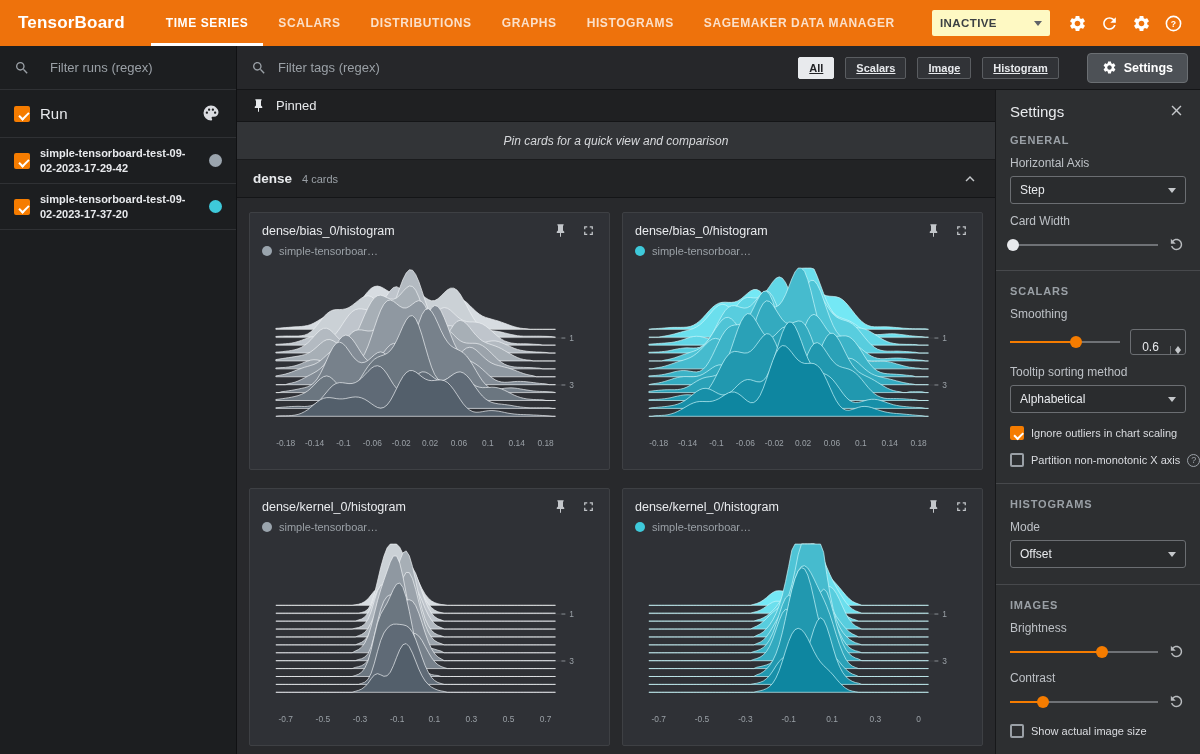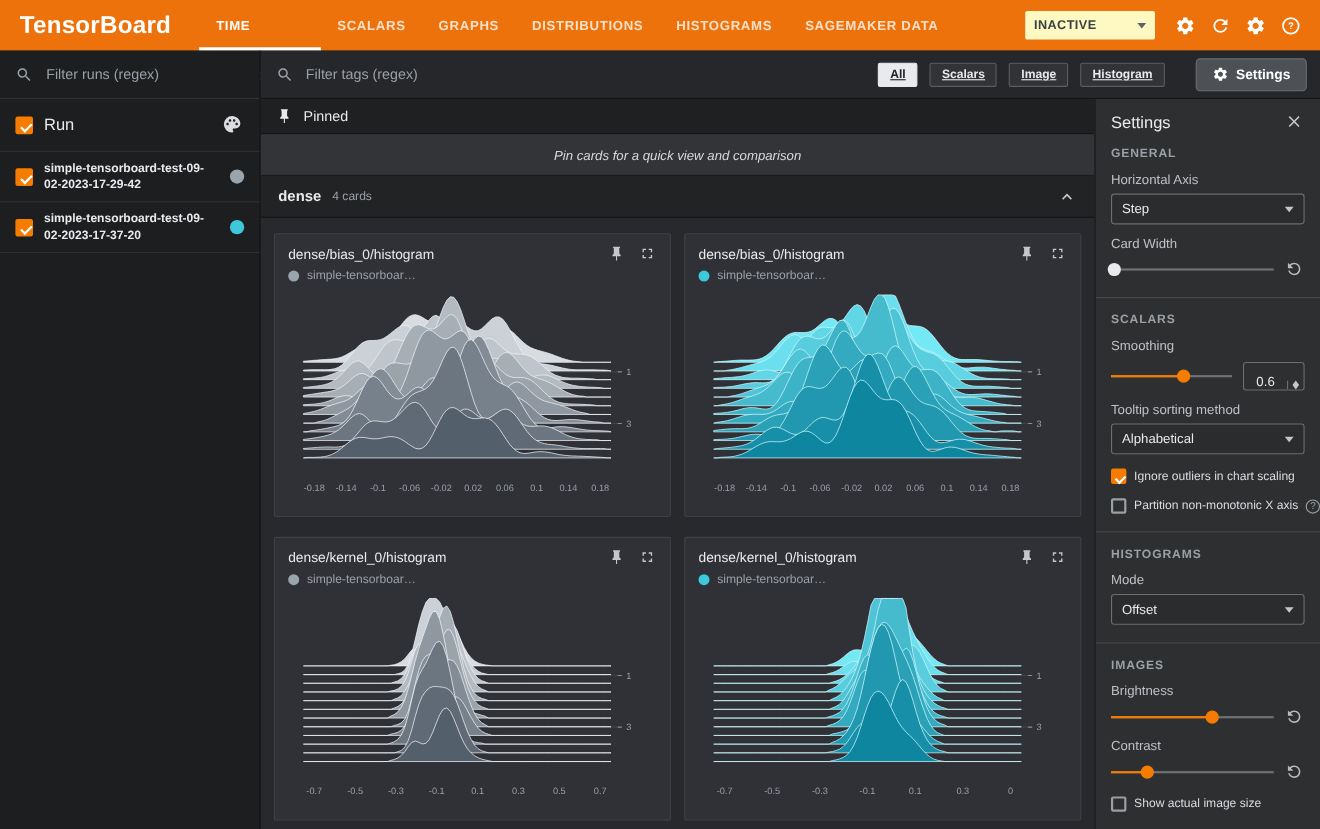--- a/index.html
+++ b/index.html
@@ -2,42 +2,42 @@
 <html><head>
 <meta charset="utf-8">
 <style>
   html,body{margin:0;padding:0;width:1200px;height:754px;overflow:hidden;background:#28292c;
     font-family:"Liberation Sans","DejaVu Sans",sans-serif;-webkit-font-smoothing:antialiased;}
   *{box-sizing:border-box;}
   .app{width:1200px;height:754px;display:flex;flex-direction:column;}
 
   
   .topbar{height:46px;background:#ee720c;display:flex;align-items:stretch;color:#fff;flex:none;}
-  .logo{font-size:22px;font-weight:bold;line-height:46px;padding:0 26px 0 18px;letter-spacing:.2px;}
+  .logo{font-size:17px;font-weight:bold;line-height:46px;padding:0 26px 0 18px;letter-spacing:.2px;}
   .tabs{display:flex;align-items:stretch;}
   .tab{font-size:12px;font-weight:600;letter-spacing:.6px;line-height:46px;padding:0 15px;
        color:rgba(255,255,255,.78);cursor:pointer;text-transform:uppercase;}
   .tab.on{color:#fff;box-shadow:inset 0 -3px 0 #fff;}
   .top-spacer{flex:1;}
   .status-select{align-self:center;background:#fef9c3;color:#3c4043;height:26px;min-width:118px;
        display:flex;align-items:center;justify-content:space-between;padding:0 8px;border-radius:2px;
        font-size:11.5px;font-weight:bold;letter-spacing:.4px;margin-right:16px;cursor:pointer;}
   .caret{width:0;height:0;border-left:4px solid transparent;border-right:4px solid transparent;
        border-top:5px solid #5f6368;}
   .top-icons{display:flex;align-items:center;gap:10px;padding-right:16px;}
   .top-icon{width:22px;height:22px;color:#fff;cursor:pointer;display:flex;align-items:center;justify-content:center;}
   .top-icon svg{width:19px;height:19px;display:block;}
 
   
   .body{flex:1;display:flex;min-height:0;}
   .sidebar{width:237px;flex:none;background:#1c1e20;border-right:1px solid #101113;display:flex;flex-direction:column;}
   .right{flex:1;display:flex;flex-direction:column;min-width:0;}
 
   
-  .side-search{height:44px;display:flex;align-items:center;gap:10px;padding:0 14px;border-bottom:1px solid #2f3134;}
+  .side-search{height:44px;display:flex;align-items:center;gap:18px;padding:0 14px;border-bottom:1px solid #2f3134;}
   .side-search svg,.main-search svg{width:16px;height:16px;color:#9aa0a6;flex:none;}
   .ghost-input{background:transparent;border:none;outline:none;color:#e8eaed;font-size:13px;width:100%;
        font-family:"Liberation Sans","DejaVu Sans",sans-serif;}
   .ghost-input::placeholder{color:#9aa0a6;}
   .run-master{height:48px;display:flex;align-items:center;gap:10px;padding:0 14px;border-bottom:1px solid #2f3134;}
   .run-master .lbl{flex:1;font-size:15px;color:#e8eaed;}
   .palette-btn{width:20px;height:20px;color:#dadce0;cursor:pointer;}
   .palette-btn svg{width:18px;height:18px;}
   .run-row{min-height:46px;display:flex;align-items:center;gap:10px;padding:6px 14px;border-bottom:1px solid #2f3134;cursor:pointer;font-weight:bold;}
   .run-row .lbl{flex:1;font-size:11px;line-height:1.35;color:#e8eaed;overflow-wrap:anywhere;}
@@ -130,22 +130,22 @@
 </head>
 <body>
 
 <div class="app">
 
   <header class="topbar">
     <div class="logo">TensorBoard</div>
     <nav class="tabs">
       <div class="tab on">TIME SERIES</div>
       <div class="tab">SCALARS</div>
+      <div class="tab">DISTRIBUTIONS</div>
       <div class="tab">GRAPHS</div>
-      <div class="tab">DISTRIBUTIONS</div>
       <div class="tab">HISTOGRAMS</div>
       <div class="tab">SAGEMAKER DATA MANAGER</div>
     </nav>
     <div class="top-spacer"></div>
     <div class="status-select">
       <span>INACTIVE</span>
       <span class="caret"></span>
     </div>
     <div class="top-icons">
       <span class="top-icon">

